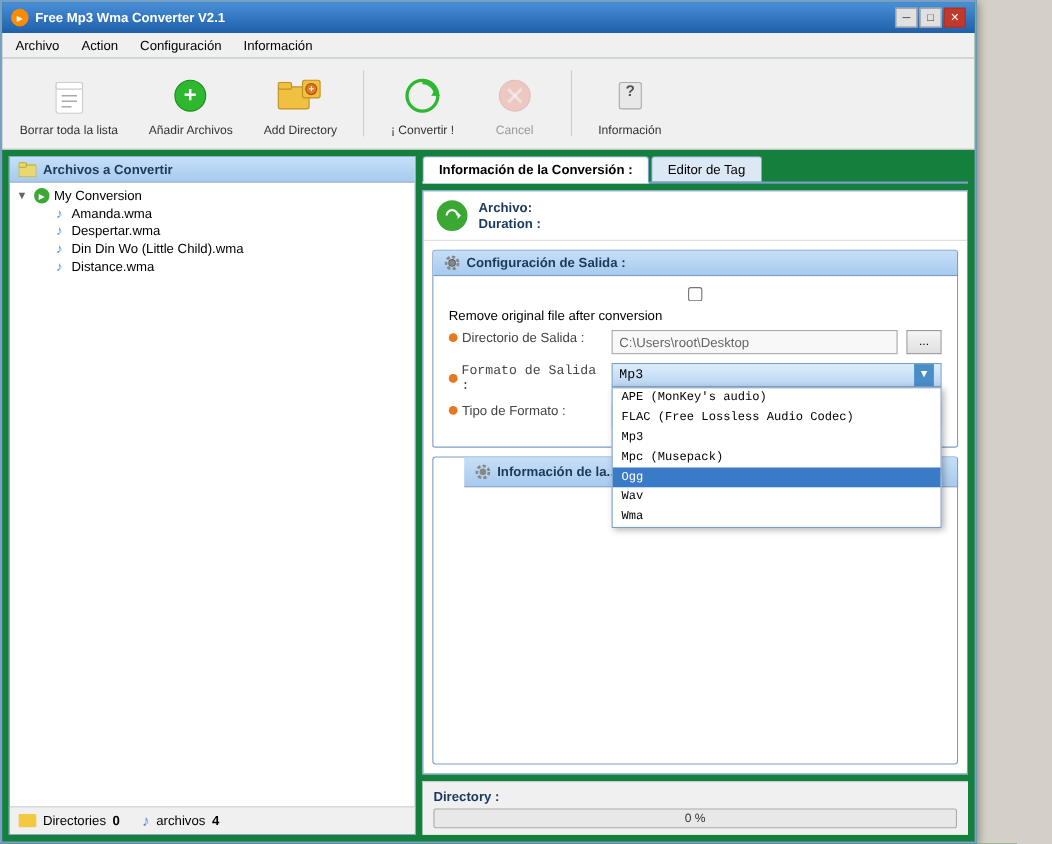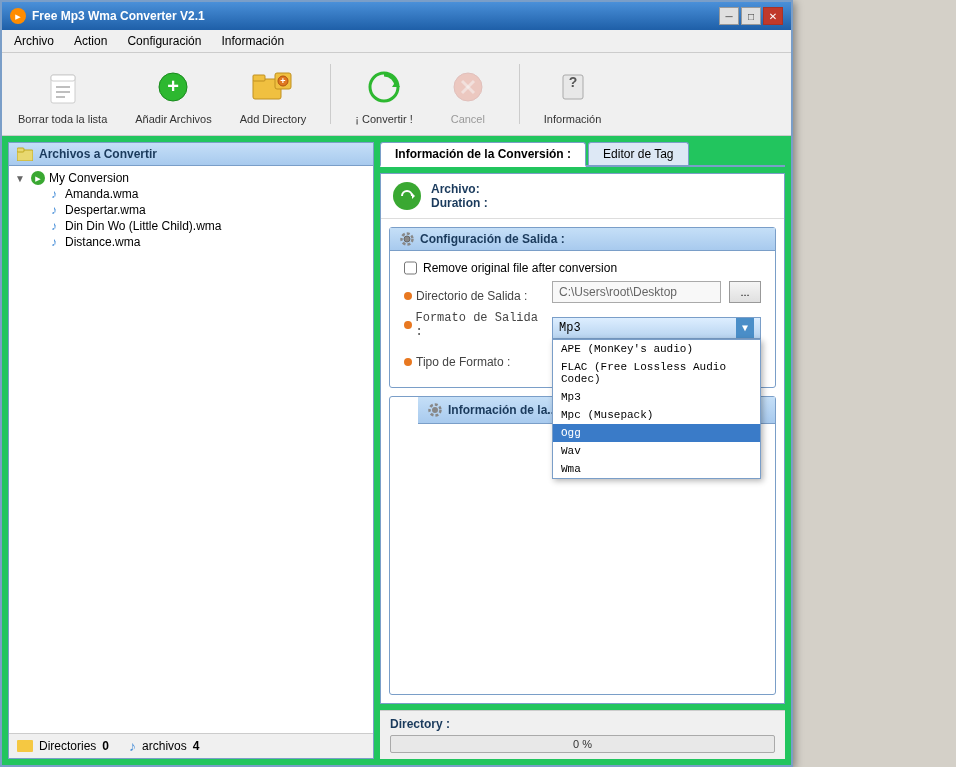--- a/index.html
+++ b/index.html
@@ -1,22 +1,22 @@
 <!DOCTYPE html>
 <html><head>
   <meta charset="utf-8">
   <style>
     * { box-sizing: border-box; margin: 0; padding: 0; }
     body { font-family: 'Segoe UI', Tahoma, sans-serif; font-size: 12px; background: #d4d0c8; }
 
     .window {
-      width: 793px;
+      width: 888px;
       height: 767px;
       border: 2px solid #7a9ec8;
-      background: #22c55e;
+      background: #15803d;
       display: flex;
       flex-direction: column;
       box-shadow: 2px 2px 8px rgba(0,0,0,0.4);
     }
 
     .title-bar {
       background: linear-gradient(to bottom, #4a90d9, #1e5fa8);
       color: white;
       padding: 4px 8px;
       display: flex;
@@ -302,25 +302,26 @@
 
     .config-body {
       padding: 10px 14px;
     }
 
     .checkbox-row {
       display: flex;
       gap: 6px;
       margin-bottom: 6px;
       font-size: 12px;
+      flex-direction: column;
     }
 
     .form-row {
       display: flex;
-      align-items: flex-end;
+      align-items: flex-start;
       gap: 8px;
       margin-bottom: 8px;
     }
 
     .form-label {
       width: 140px;
       color: #444;
       font-size: 12px;
       display: flex;
       align-items: center;

